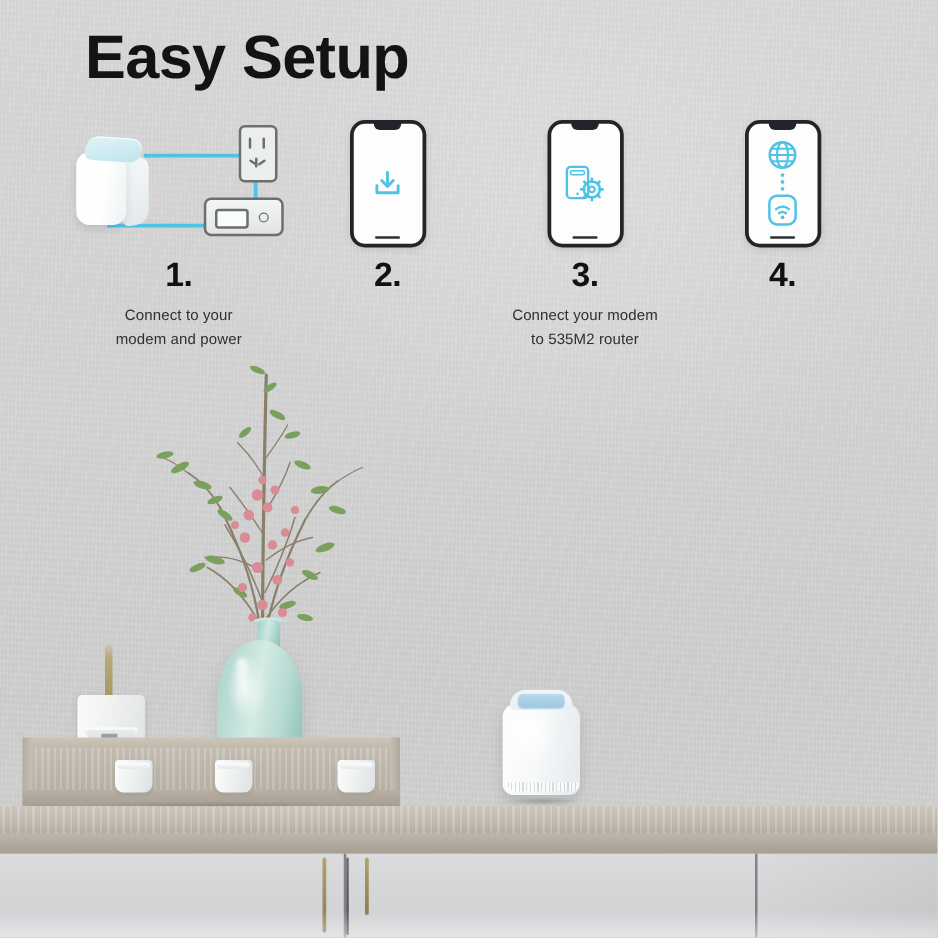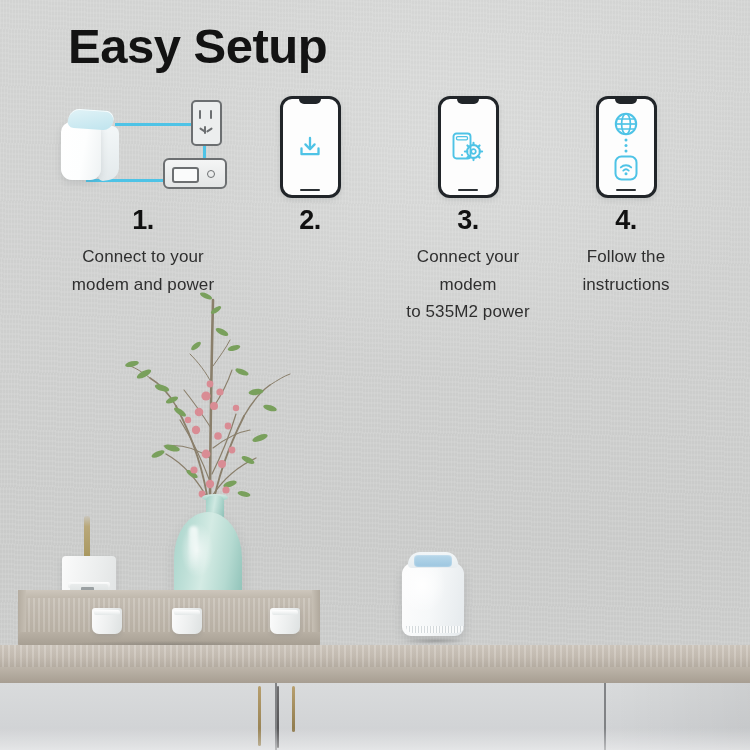--- a/index.html
+++ b/index.html
@@ -33,21 +33,21 @@
   }
 
   
   .steps{position:absolute;left:55px;top:98px;width:650px;height:190px;display:flex;}
   .step{flex:1;display:flex;flex-direction:column;align-items:center;}
   .step-art{height:100px;display:flex;align-items:flex-end;justify-content:center;width:100%;}
   .step-num{
     font-size:27px;font-weight:700;color:#111;margin-top:9px;line-height:1;letter-spacing:-.4px;
   }
   .step-cap{
-    margin-top:9px;text-align:center;color:#2f2f2f;font-size:17px;line-height:1.62;
+    margin-top:9px;text-align:center;color:#2f2f2f;font-size:12px;line-height:1.62;
     letter-spacing:.1px;white-space:pre-line;
   }
 
   
   .diag1{position:relative;width:176px;height:100px;}
   .cube{position:absolute;left:4px;top:12px;width:62px;height:74px;}
   .cube .top{
     position:absolute;left:9px;top:0;width:46px;height:19px;
     background:linear-gradient(165deg,#e2f3f7,#bfe4ee);
     border-radius:9px 11px 8px 8px;
@@ -348,21 +348,21 @@
                     <path d="M-4.4 4.4 L-6.1 6.1"></path>
                 </g>
               </g>
             </svg>
           </div>
           <div class="home"></div>
         </div>
       </div>
       <div class="step-num">3.</div>
       <div class="step-cap">Connect your modem
-to 535M2 power</div>
+to 535M2 router</div>
     </div>
 
     <div class="step">
       <div class="step-art">
         <div class="phone">
           <div class="notch"></div>
           <div class="scr">
             <svg width="34" height="72" viewBox="0 0 34 72">
               <g transform="translate(17,13)">
                 <circle cx="0" cy="0" r="10.2" stroke="#4ec3e6" stroke-width="2" fill="none"></circle>
@@ -381,22 +381,20 @@
                 <path d="M11.8 56.4 a7.4 7.4 0 0 1 10.4 0" stroke="#4ec3e6" stroke-width="1.9" fill="none" stroke-linecap="round"></path>
                 <path d="M14.3 59.6 a4 4 0 0 1 5.4 0" stroke="#4ec3e6" stroke-width="1.9" fill="none" stroke-linecap="round"></path>
                 <circle cx="17" cy="62.8" r="1.5" fill="#4ec3e6"></circle>
               </g>
             </svg>
           </div>
           <div class="home"></div>
         </div>
       </div>
       <div class="step-num">4.</div>
-      <div class="step-cap">Follow the
-instructions</div>
     </div>
 
   </div>
 
   <div class="scene">
 
     <div class="plant">
       <svg width="210" height="235" viewBox="0 0 210 235">
         <g stroke="#8a7f6b" fill="none" stroke-linecap="round">
           <path d="M100 232 C100 170 101 100 103 12" stroke-width="2.6"></path>

